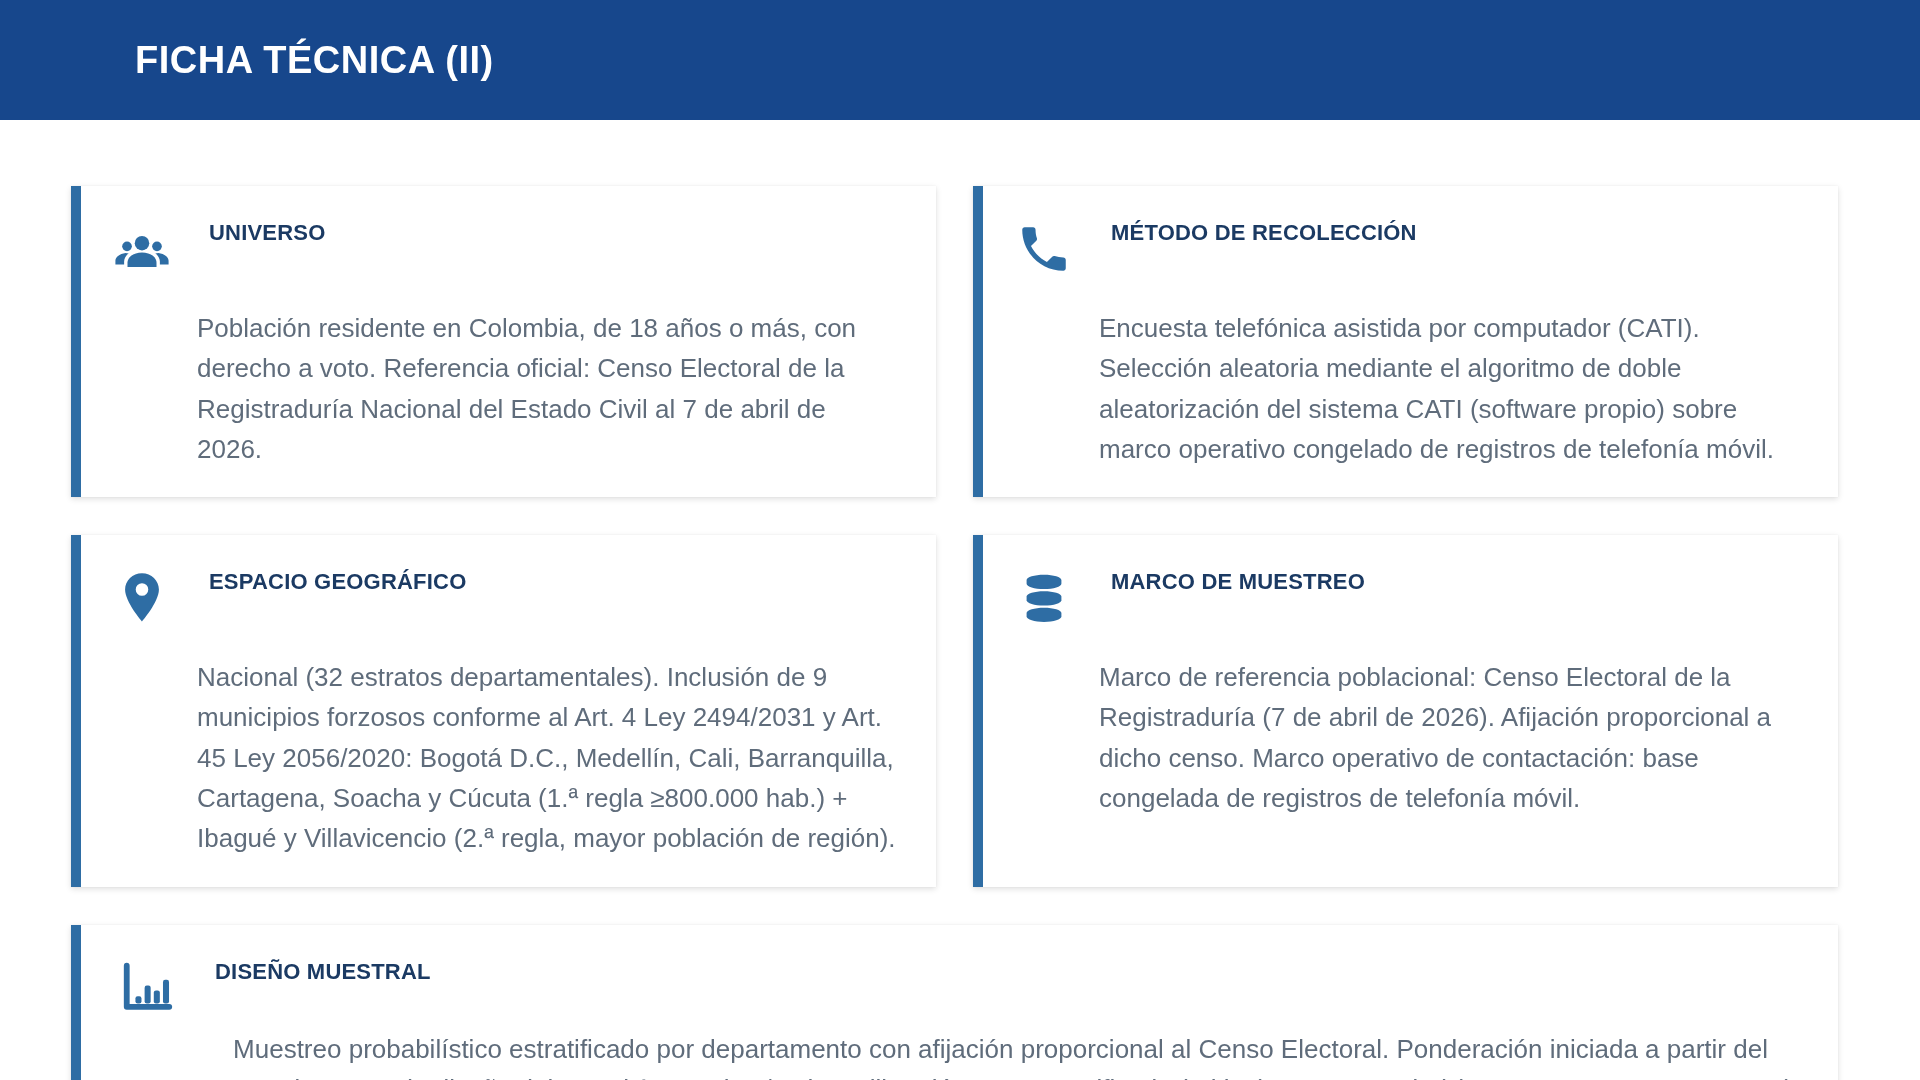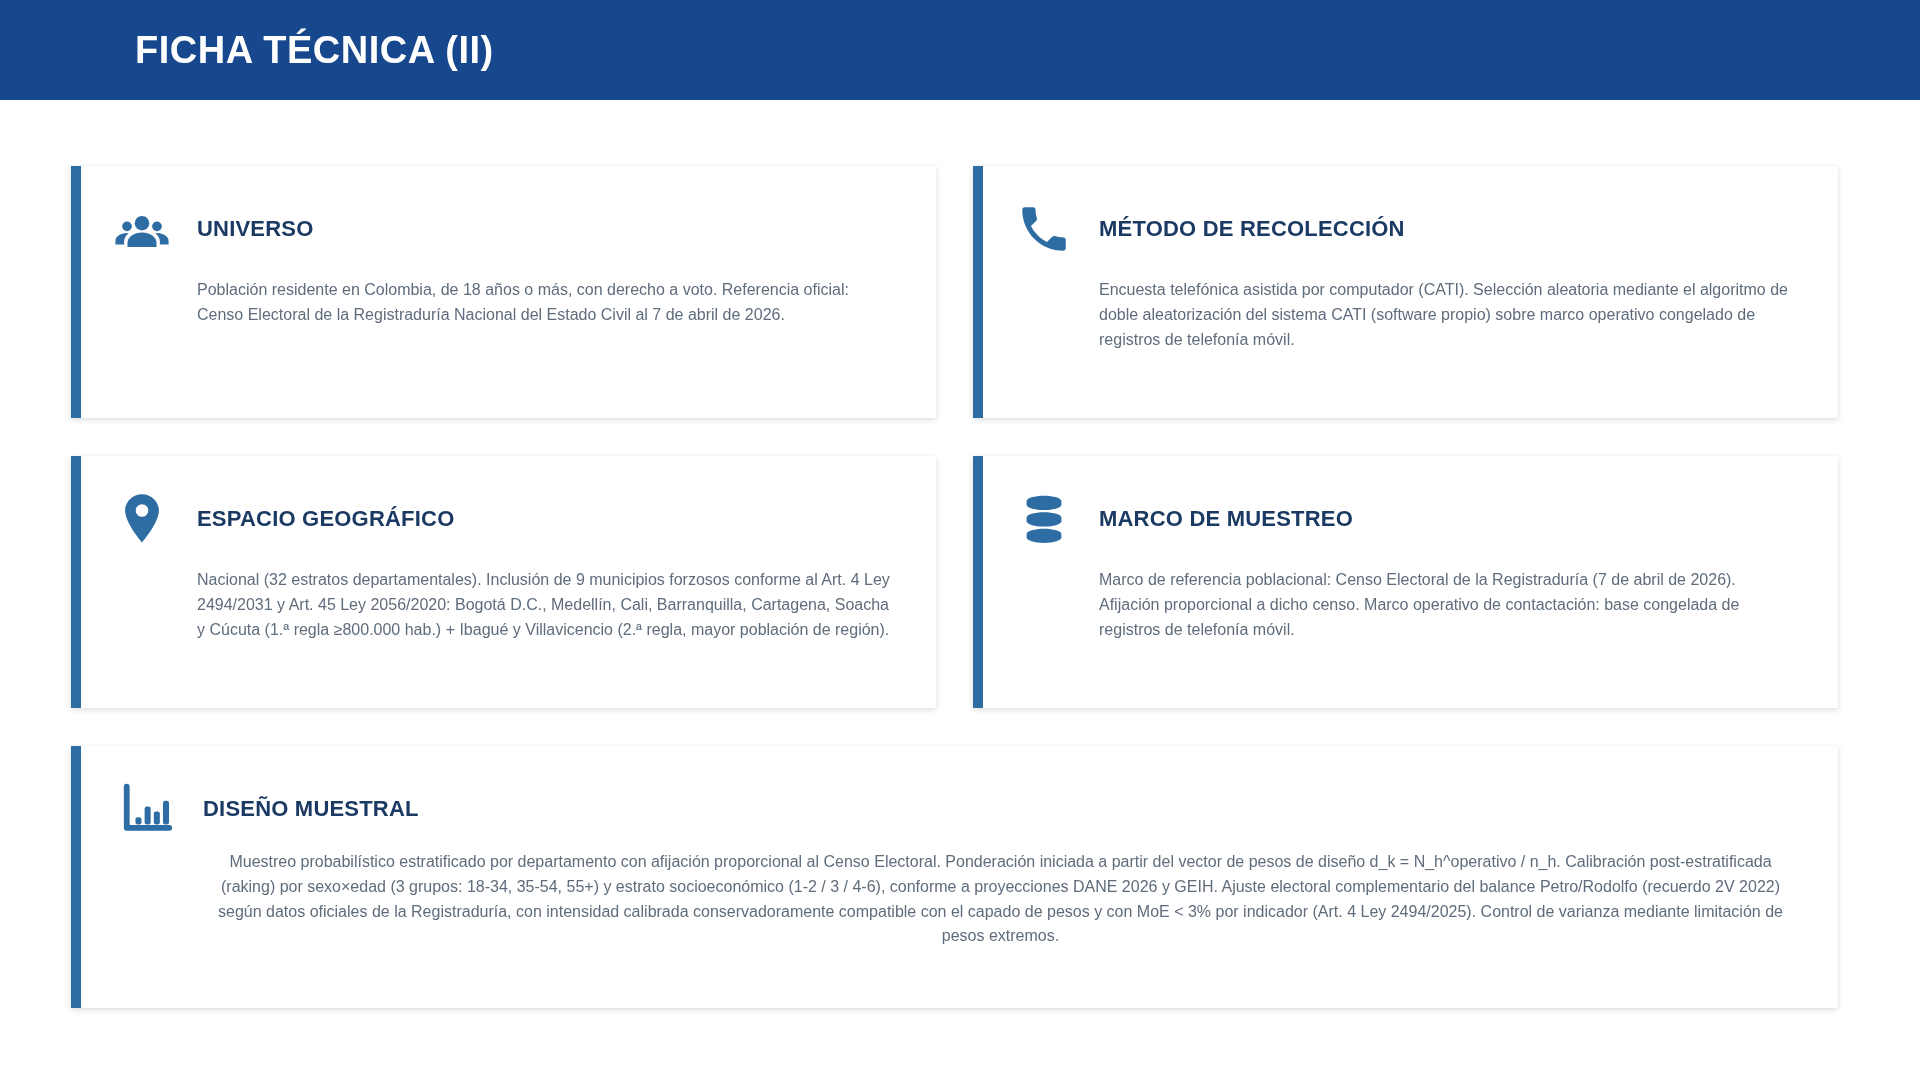--- a/index.html
+++ b/index.html
@@ -11,21 +11,21 @@
     --page-bg:#ffffff;
   }
   *{box-sizing:border-box;margin:0;padding:0;}
   html,body{width:1920px;height:1080px;}
   body{
     background:var(--page-bg);
     font-family:"Liberation Sans","DejaVu Sans",sans-serif;
     overflow:hidden;
   }
   .header-bar{
-    height:100px;
+    height:120px;
     background:var(--header-bg);
     display:flex;
     align-items:center;
     padding-left:135px;
   }
   .page-title{
     color:#ffffff;
     font-size:38px;
     font-weight:bold;
     letter-spacing:.5px;
@@ -41,40 +41,41 @@
   .card{
     background:var(--card-bg);
     border-left:10px solid var(--accent);
     box-shadow:0 2px 6px rgba(0,0,0,.13),0 0 1px rgba(0,0,0,.08);
     padding:34px 40px 28px 32px;
     min-height:252px;
   }
   .card--wide{grid-column:1 / -1;min-height:262px;padding-bottom:14px;padding-left:38px;}
   .card-head{
     display:flex;
-    align-items:center;
+    align-items:flex-start;
+    gap:12px;
   }
   .icon-box{
     flex:0 0 84px;
     width:84px;
     height:58px;
     display:flex;
     align-items:center;
     color:var(--accent);
   }
   .icon-box svg{width:58px;height:58px;fill:currentColor;}
   .card-title{
     font-size:22px;
     font-weight:bold;
     color:var(--title-text);
     letter-spacing:.2px;
   }
   .card-body{
-    margin:20px 0 0 84px;
-    font-size:16px;
+    margin:30px 0 0 84px;
+    font-size:26px;
     line-height:1.55;
     color:var(--body-text);
   }
   .card--wide .card-body{margin-top:12px;text-align:center;}
 </style>
 </head>
 <body>
 
 <header class="header-bar">
   <h1 class="page-title">FICHA TÉCNICA (II)</h1>

